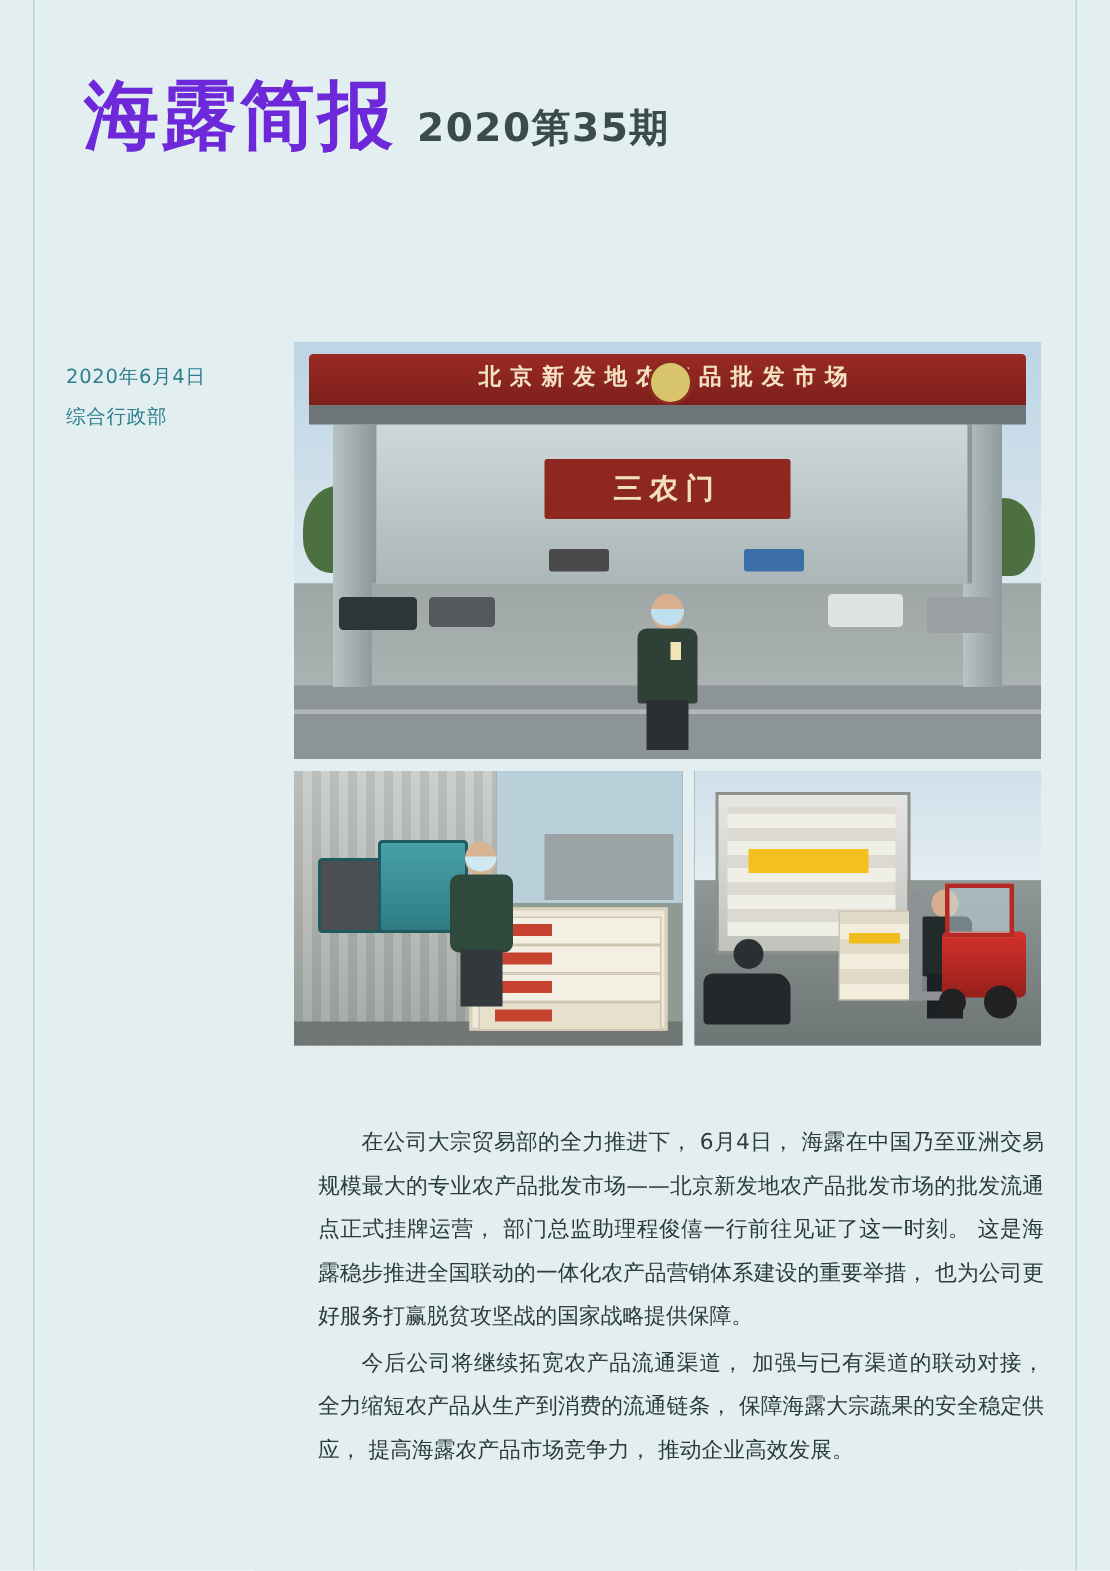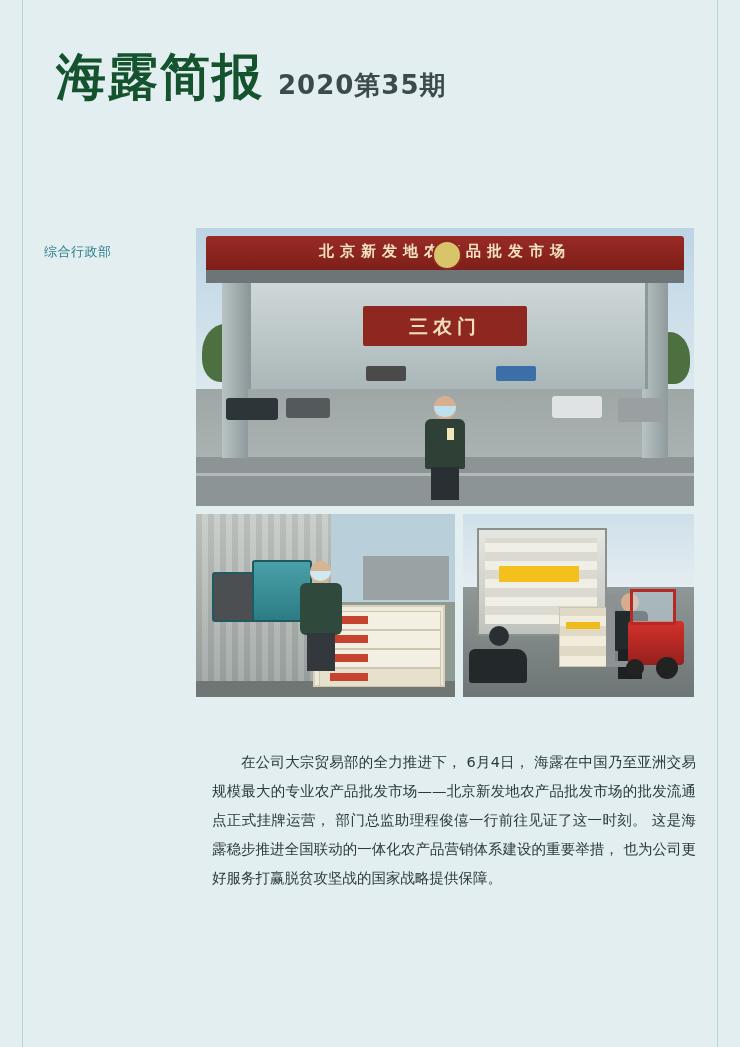--- a/index.html
+++ b/index.html
@@ -42,21 +42,21 @@
     left: 56px;
     top: 52px;
     display: flex;
     align-items: baseline;
   }
   .masthead .title {
     font-family: "DejaVu Sans", sans-serif;
     font-size: 50px;
     font-weight: bold;
     letter-spacing: 2px;
-    color: #14532d;
+    color: #6d28d9;
     line-height: 1;
   }
   .masthead .issue {
     margin-left: 14px;
     font-family: "DejaVu Sans", sans-serif;
     font-size: 26px;
     font-weight: bold;
     color: #3a4a4d;
     letter-spacing: 1px;
   }
@@ -279,20 +279,21 @@
 
   <div class="left-rule"></div>
   <div class="right-rule"></div>
 
   <div class="masthead">
     <div class="title">海露简报</div>
     <div class="issue">2020第35期</div>
   </div>
 
   <div class="meta">
+    <div>2020年6月4日</div>
     <div>综合行政部</div>
   </div>
 
   <div class="photos">
 
     <div class="photo-main">
       <div class="sky"></div>
       <div class="ground">
         <div class="road">
           <div class="road-line"></div>
@@ -383,15 +384,16 @@
           <div class="fl-w2"></div>
         </div>
       </div>
 
     </div>
   </div>
 
 
   <div class="body-copy">
     <p>在公司大宗贸易部的全力推进下， 6月4日， 海露在中国乃至亚洲交易规模最大的专业农产品批发市场——北京新发地农产品批发市场的批发流通点正式挂牌运营， 部门总监助理程俊僖一行前往见证了这一时刻。 这是海露稳步推进全国联动的一体化农产品营销体系建设的重要举措， 也为公司更好服务打赢脱贫攻坚战的国家战略提供保障。</p>
+    <p>今后公司将继续拓宽农产品流通渠道， 加强与已有渠道的联动对接， 全力缩短农产品从生产到消费的流通链条， 保障海露大宗蔬果的安全稳定供应， 提高海露农产品市场竞争力， 推动企业高效发展。</p>
   </div>
 
 </div>
 
 </body></html>

